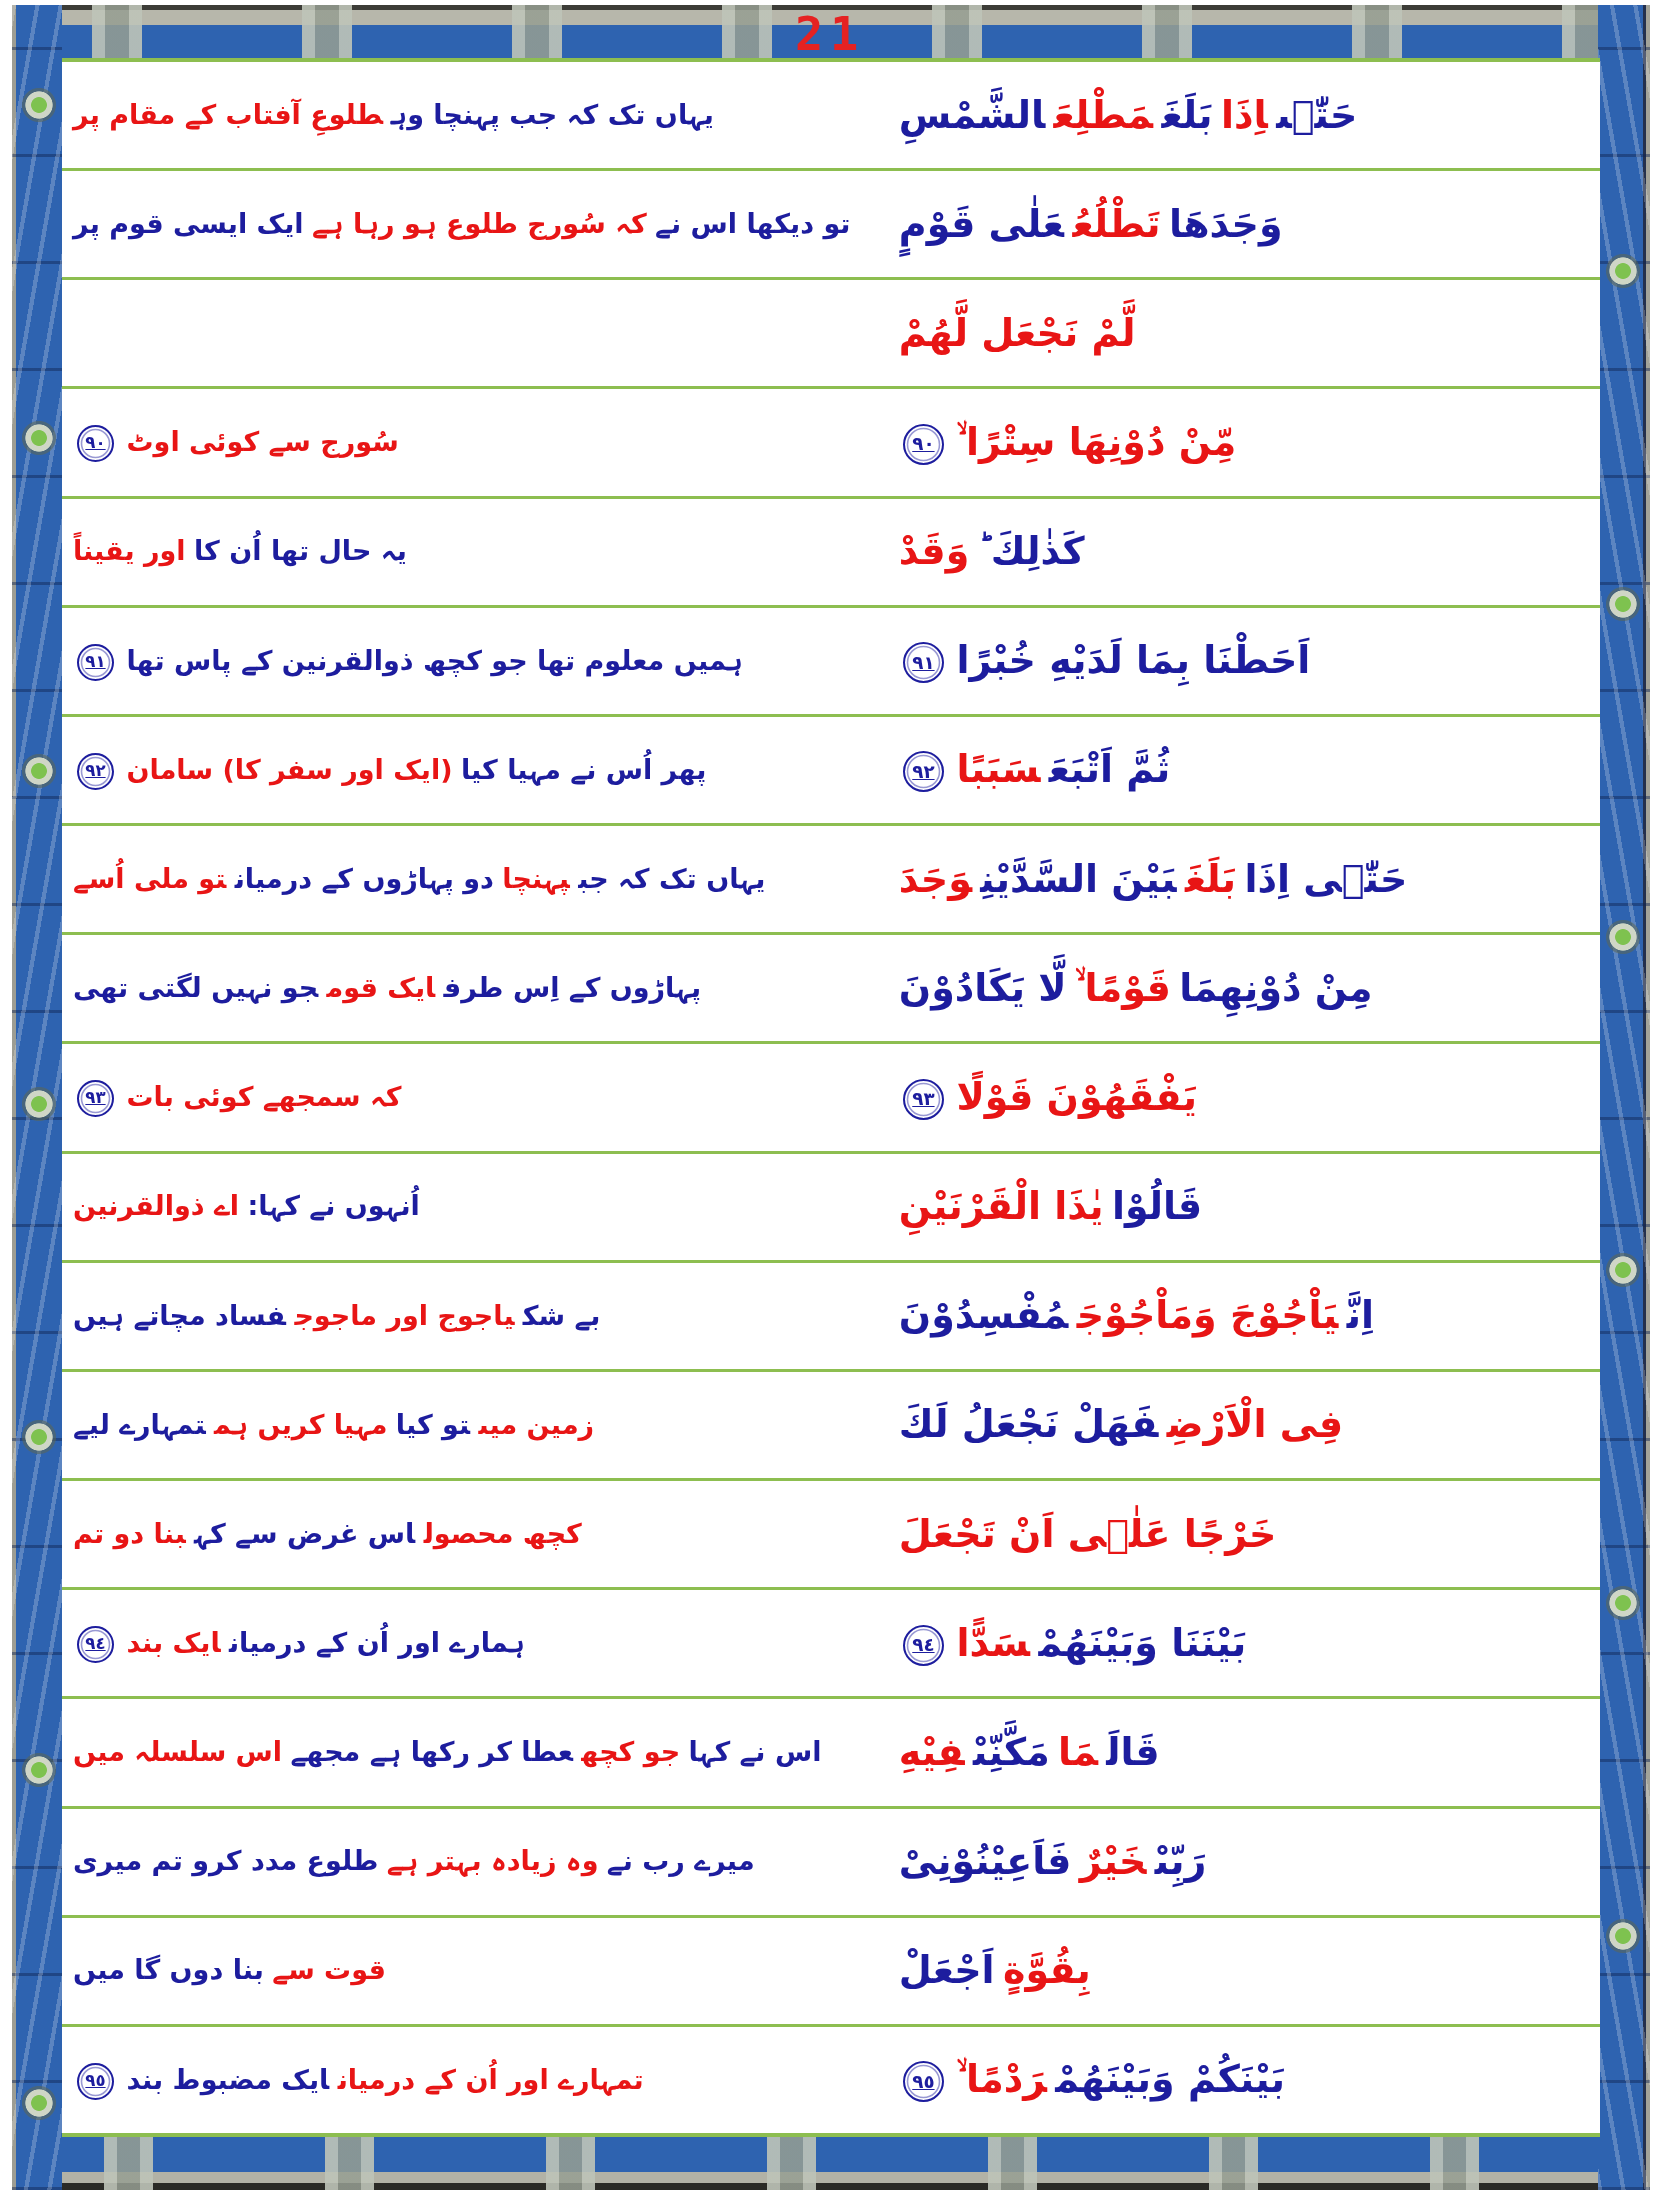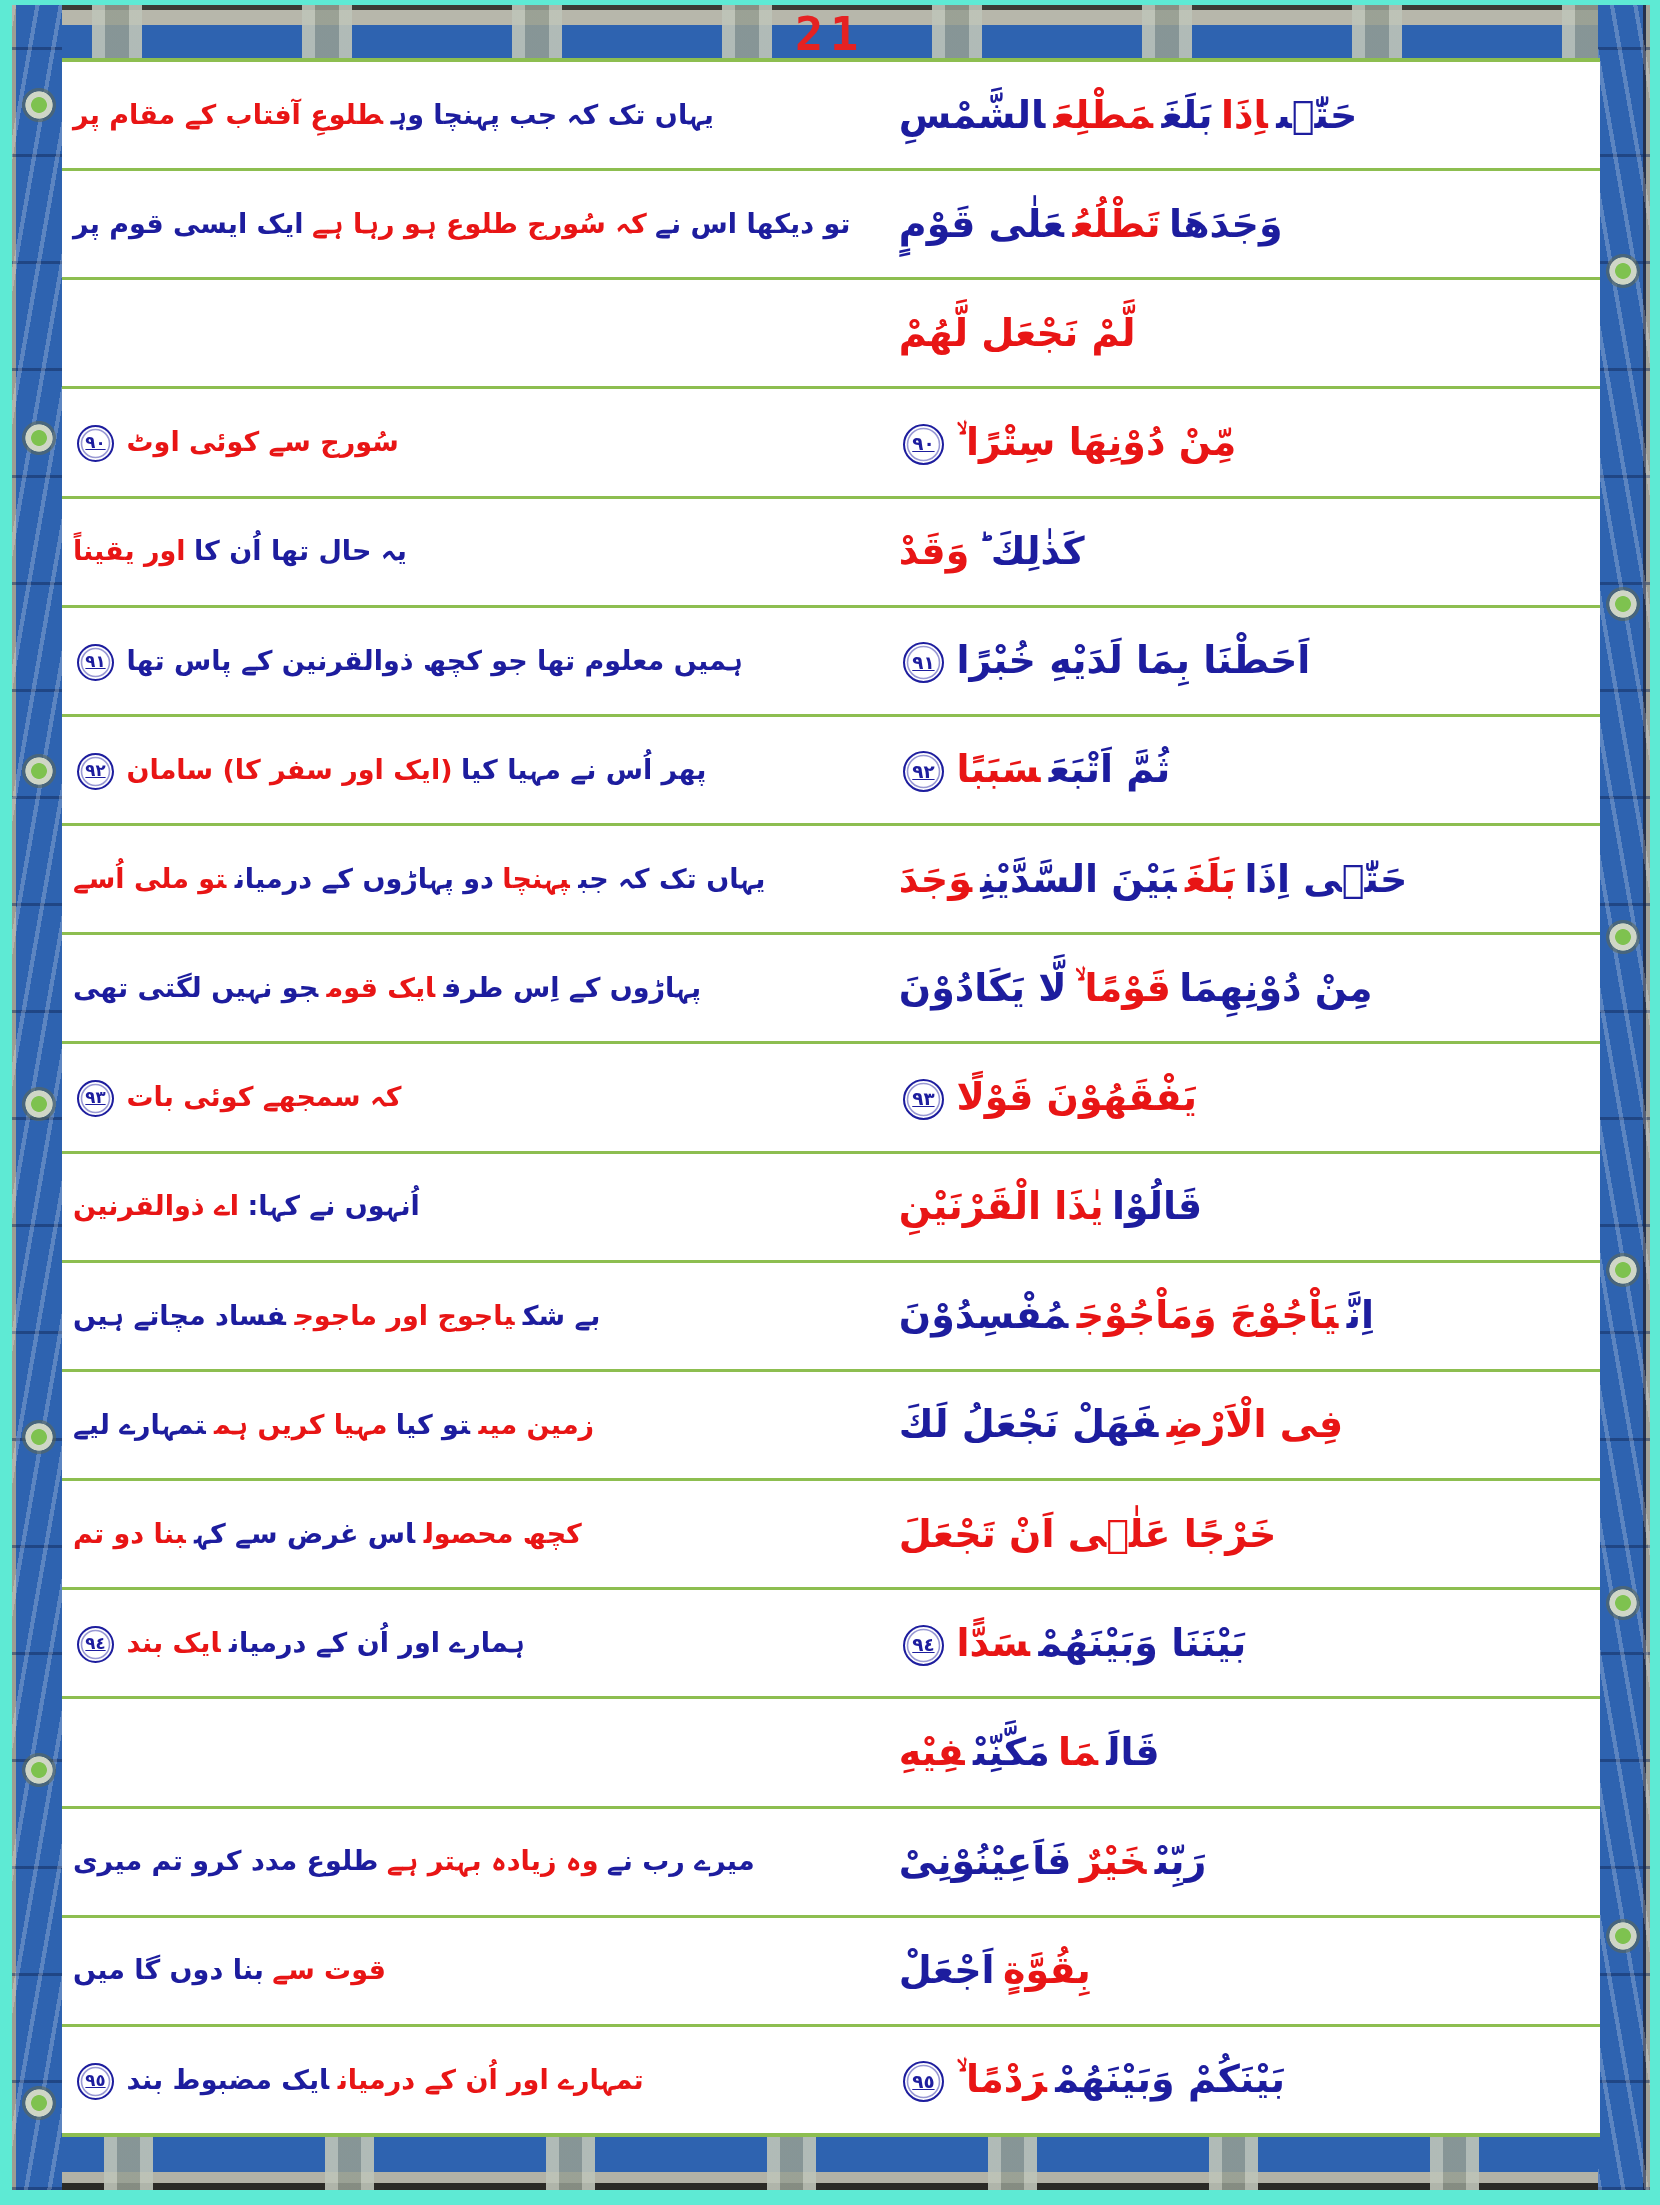--- a/index.html
+++ b/index.html
@@ -2,21 +2,21 @@
 <html lang="ur" dir="rtl" style="font-size:13.3px"><head>
 <meta charset="utf-8">
 <style>
   html,body{margin:0;padding:0;}
   body{
     width:1660px;height:2205px;
     background:#f2efe2;
     font-family:"DejaVu Sans", sans-serif;
     overflow:hidden;
   }
-  .page{position:relative;width:1660px;height:2205px;background:#5eead4;}
+  .page{position:relative;width:1660px;height:2205px;background:#ffffff;}
 
   
   .frame-top{
     position:absolute;left:11.7px;right:10px;top:5px;height:57px;z-index:1;
     background-image:
       repeating-linear-gradient(90deg, transparent 0 80px, rgba(190,196,184,.9) 80px 93px, rgba(150,158,146,.85) 93px 117px, rgba(190,196,184,.9) 117px 130px, transparent 130px 210px),
       linear-gradient(180deg,#3c3c37 0 5px,#b7b7ab 5px 20px,#2e63b0 20px 100%);
   }
   .frame-bottom{
     position:absolute;left:11.7px;right:10px;bottom:15px;height:53px;z-index:1;
@@ -176,20 +176,21 @@
     <div class="urdu"><span class="seg c-red">کچھ محصول</span><span class="seg c-blue">اس غرض سے کہ</span><span class="seg c-red">بنا دو تم</span></div>
   </div>
 
   <div class="row">
     <div class="arabic"><span class="seg c-blue">بَيْنَنَا وَبَيْنَهُمْ</span><span class="seg c-red">سَدًّا</span><span class="vnum">٩٤</span></div>
     <div class="urdu"><span class="seg c-blue">ہمارے اور اُن کے درمیان</span><span class="seg c-red">ایک بند</span><span class="vnum">٩٤</span></div>
   </div>
 
   <div class="row">
     <div class="arabic"><span class="seg c-blue">قَالَ</span><span class="seg c-red">مَا</span><span class="seg c-blue">مَكَّنِّىْ</span><span class="seg c-red">فِيْهِ</span></div>
+    <div class="urdu"><span class="seg c-blue">اس نے کہا</span><span class="seg c-red">جو کچھ</span><span class="seg c-blue">عطا کر رکھا ہے مجھے</span><span class="seg c-red">اس سلسلہ میں</span></div>
   </div>
 
   <div class="row">
     <div class="arabic"><span class="seg c-blue">رَبِّىْ</span><span class="seg c-red">خَيْرٌ</span><span class="seg c-blue">فَاَعِيْنُوْنِىْ</span></div>
     <div class="urdu"><span class="seg c-blue">میرے رب نے</span><span class="seg c-red">وہ زیادہ بہتر ہے</span><span class="seg c-blue">طلوع مدد کرو تم میری</span></div>
   </div>
 
   <div class="row">
     <div class="arabic"><span class="seg c-red">بِقُوَّةٍ</span><span class="seg c-blue">اَجْعَلْ</span></div>
     <div class="urdu"><span class="seg c-red">قوت سے</span><span class="seg c-blue">بنا دوں گا میں</span></div>

